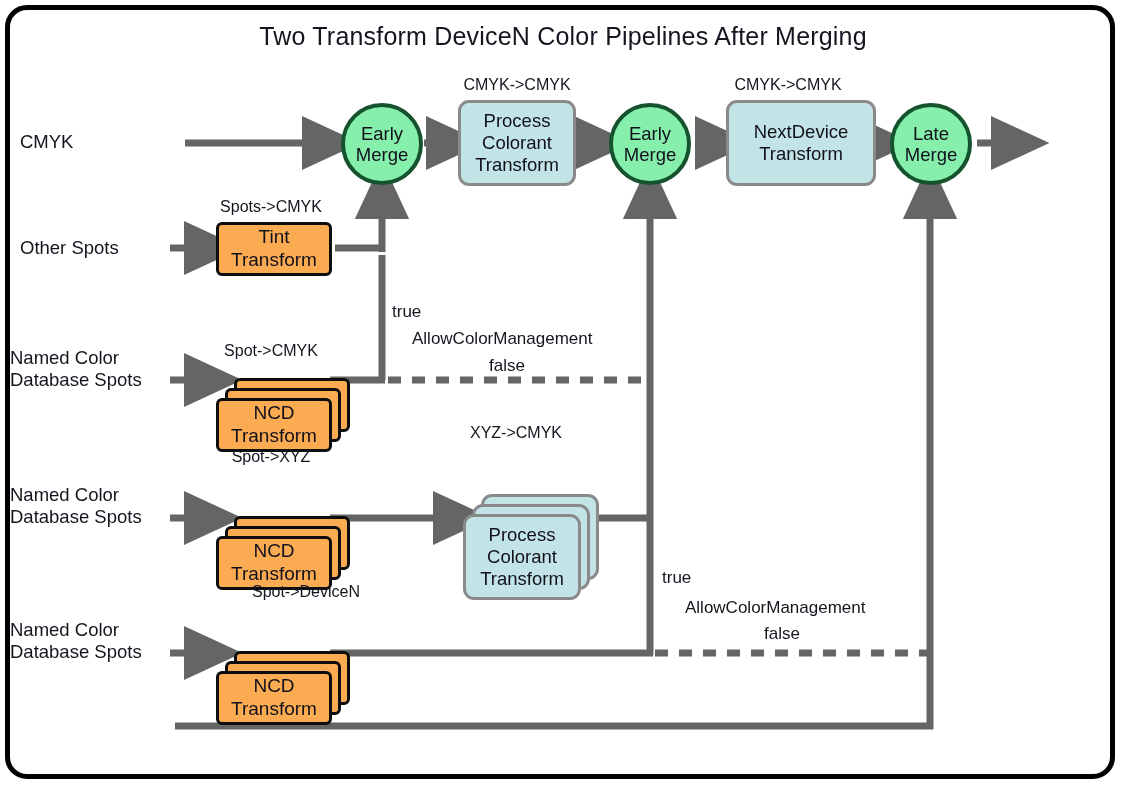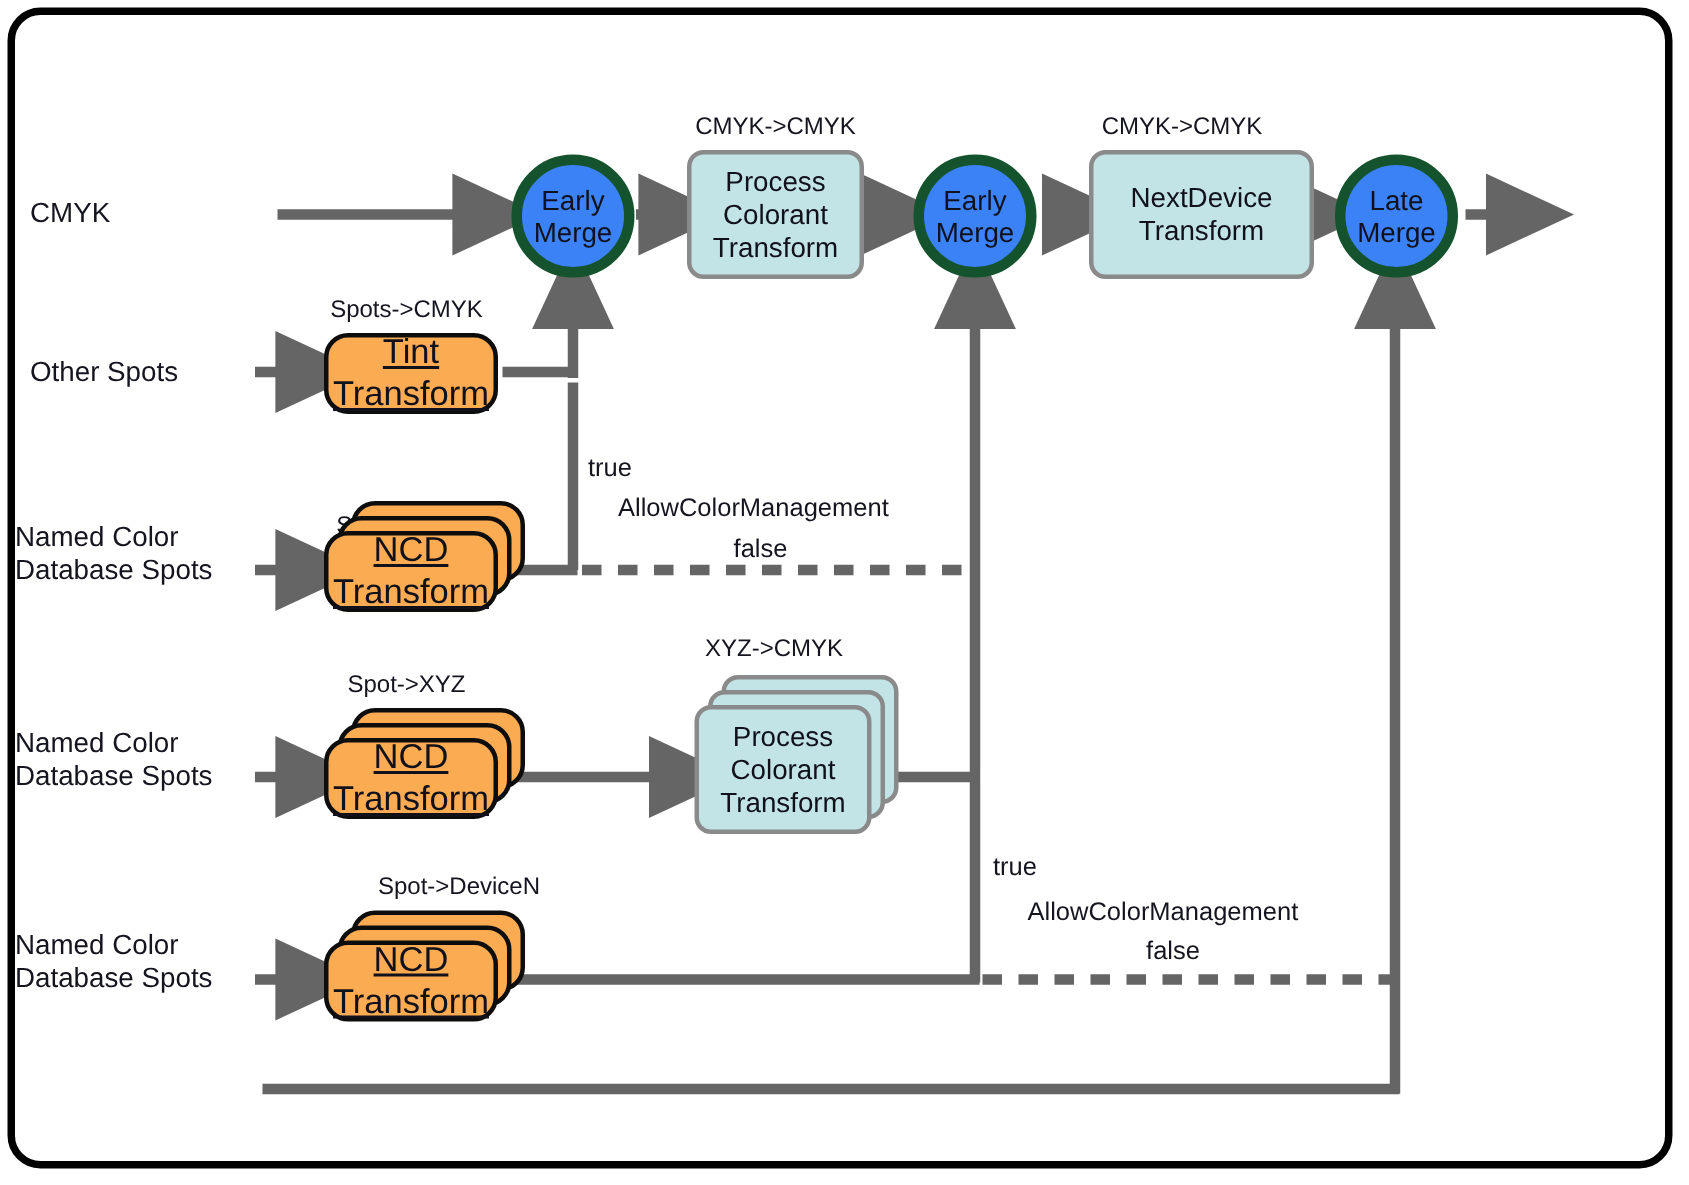--- a/index.html
+++ b/index.html
@@ -10,28 +10,28 @@
          border:5px solid #000000;border-radius:22px;box-sizing:border-box;background:#fff;}
   svg#wires{position:absolute;left:0;top:0;width:1126px;height:790px;}
   .lbl{position:absolute;color:#15151f;line-height:1.18;white-space:pre-line;}
   .title{font-size:25px;letter-spacing:.2px;text-align:center;width:100%;left:0;top:22px;}
   .sidelbl{font-size:18.5px;text-align:left;}
   .sidelbl.l{text-align:left;}
   .caption{font-size:16px;text-align:center;}
   .acm{font-size:17px;}
   .node{position:absolute;box-sizing:border-box;display:flex;align-items:center;
         justify-content:center;text-align:center;color:#11111c;}
-  .circle{border-radius:50%;background:#3b82f6;border:7px solid #14532d;
+  .circle{border-radius:50%;background:#86efac;border:4px solid #14532d;
           font-size:18.5px;line-height:1.14;}
   .teal{background:#c3e4e6;border:3.5px solid #8a8a8a;border-radius:11px;
         font-size:18.5px;line-height:1.2;}
-  .orange{background:#fbab51;border:3.5px solid #0d0d0d;border-radius:16px;
-          font-size:23px;line-height:1.2;text-decoration:underline;}
+  .orange{background:#fbab51;border:3.5px solid #0d0d0d;border-radius:6px;
+          font-size:19px;line-height:1.2;}
   .stackwrap{position:absolute;}
-  .stackwrap .node{position:absolute;}
+  .stackwrap .node{position:absolute;margin-top:44px;}
   .s2{opacity:1;}
 </style>
 </head>
 <body>
 
 <div id="stage">
   <div id="frame"></div>
 
   <svg id="wires" viewBox="0 0 1126 790" xmlns="http://www.w3.org/2000/svg">
     <defs>
@@ -67,20 +67,21 @@
       <line x1="170" y1="653" x2="213" y2="653" marker-end="url(#ah)"></line>
       <line x1="330" y1="653" x2="653" y2="653"></line>
 
       <line x1="655" y1="653" x2="930" y2="653" stroke-dasharray="13 11"></line>
 
       <line x1="175" y1="726" x2="933" y2="726"></line>
       <line x1="930" y1="729" x2="930" y2="190" marker-end="url(#ah)"></line>
     </g>
   </svg>
 
+  <div class="lbl title">Two Transform DeviceN Color Pipelines After Merging</div>
 
   <div class="lbl sidelbl" style="left:20px;top:131px;width:160px;">CMYK</div>
 
   <div class="lbl sidelbl" style="left:20px;top:237px;width:145px;">Other Spots</div>
 
   <div class="lbl sidelbl" style="left:10px;top:347px;width:155px;">Named Color<br>Database Spots</div>
 
   <div class="lbl sidelbl" style="left:10px;top:484px;width:155px;">Named Color<br>Database Spots</div>
 
   <div class="lbl sidelbl" style="left:10px;top:619px;width:155px;">Named Color<br>Database Spots</div>

